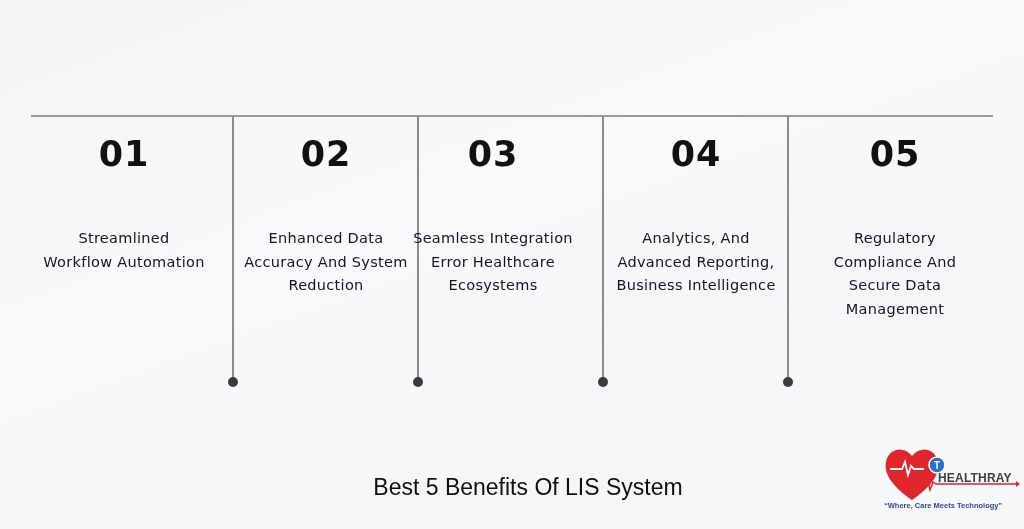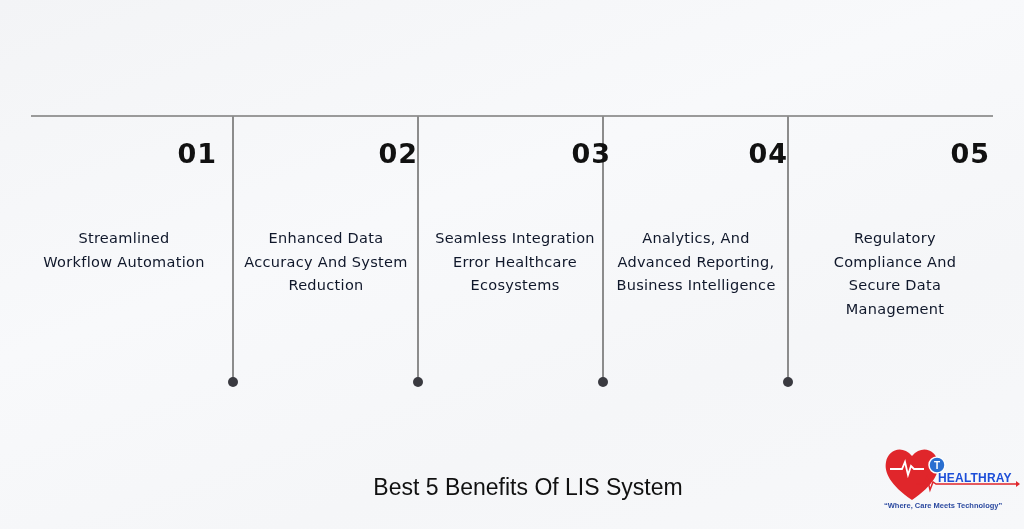--- a/index.html
+++ b/index.html
@@ -6,25 +6,25 @@
     body {
       width:1024px; height:529px; overflow:hidden; position:relative;
       background: linear-gradient(160deg, #f3f4f6 0%, #f8f9fb 40%, #f5f6f8 70%, #f7f8fa 100%);
       font-family: "DejaVu Sans", sans-serif;
       color:#222;
     }
     .topline { position:absolute; left:31px; top:115px; width:962px; height:2px; background:#9a9a9a; }
     .vline { position:absolute; top:116px; width:2px; height:266px; background:#8c8c8c; }
     .dot { position:absolute; top:377px; width:10px; height:10px; border-radius:50%; background:#3a3a40; }
     .col { position:absolute; top:130px; text-align:center; }
-    .num { font-family:"DejaVu Sans", sans-serif; font-weight:bold; font-size:27px; color:#111; height:50px; line-height:48px; letter-spacing:1px;text-align:right; }
+    .num { font-family:"DejaVu Sans", sans-serif; font-weight:bold; font-size:35px; color:#111; height:50px; line-height:48px; letter-spacing:1px; }
     .desc { margin-top:47px; font-size:14.5px; line-height:23.5px; color:#0f172a; letter-spacing:0.3px; }
     .title { position:absolute; left:0; width:1024px; top:474px; text-align:center; font-family:"Liberation Sans", sans-serif; font-size:23px; color:#111;margin-left:16px; }
     .logo { position:absolute; left:880px; top:440px; width:140px; height:80px; }
-    .logo-text { position:absolute; left:938px; top:471px; font-family:"Liberation Sans", sans-serif; font-weight:bold; font-size:12px; color:#1d4ed8; letter-spacing:0.2px; }
+    .logo-text { position:absolute; left:938px; top:471px; font-family:"Liberation Sans", sans-serif; font-weight:bold; font-size:12px; color:#404040; letter-spacing:0.2px; }
     .tagline { position:absolute; left:884px; top:501px; width:140px; font-family:"Liberation Sans", sans-serif; font-weight:bold; font-size:7.5px; color:#2c4aa0; }
   </style>
 </head>
 <body>
 
 <div>
   <div class="topline"></div>
 
   <div class="vline" style="left:232px"></div>
   <div class="vline" style="left:417px"></div>
@@ -46,21 +46,21 @@
 
   <div class="col" style="left:234px; width:184px">
     <div class="num">02</div>
     <div class="desc">
       <div>Enhanced Data</div>
       <div>Accuracy And System</div>
       <div>Reduction</div>
     </div>
   </div>
 
-  <div class="col" style="left:419px; width:192px">
+  <div class="col" style="left:397px; width:192px">
     <div class="num">03</div>
     <div class="desc">
       <div>Seamless Integration</div>
       <div>Error Healthcare</div>
       <div>Ecosystems</div>
     </div>
   </div>
 
   <div class="col" style="left:604px; width:184px">
     <div class="num">04</div>

